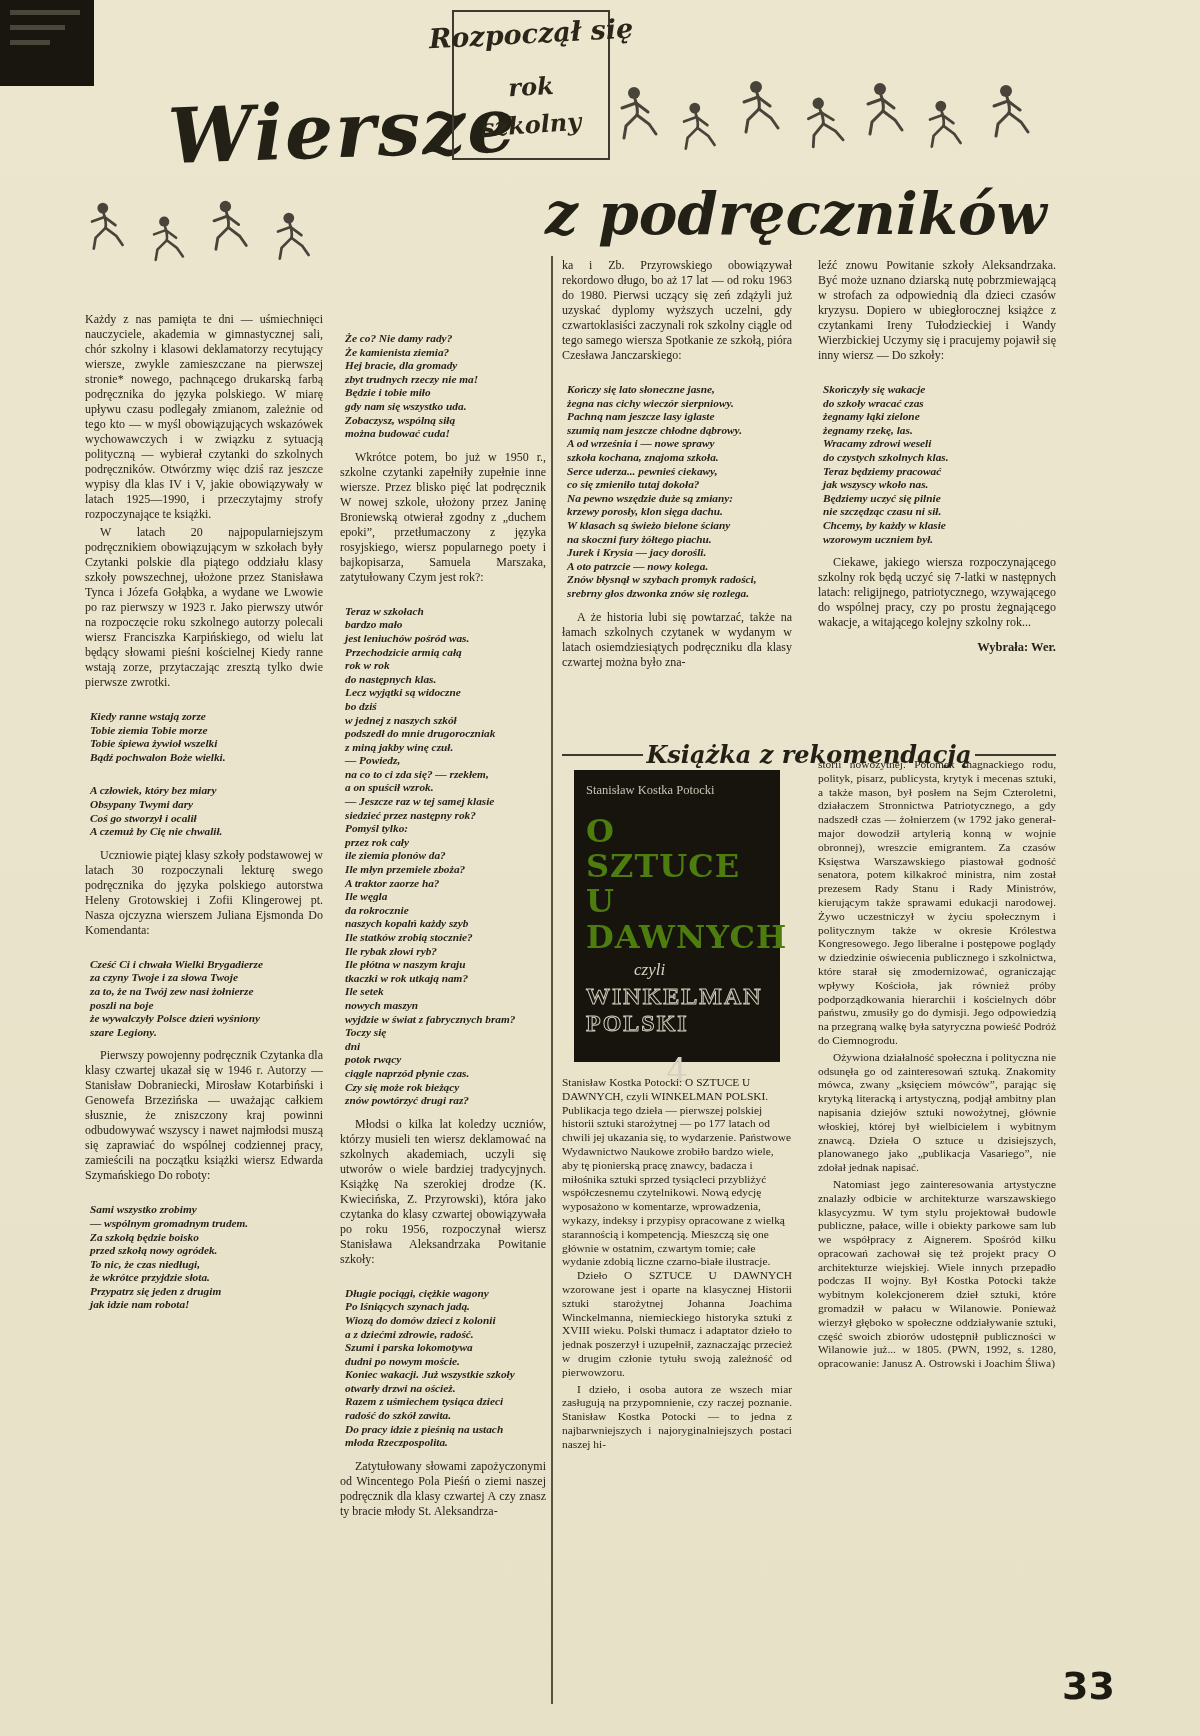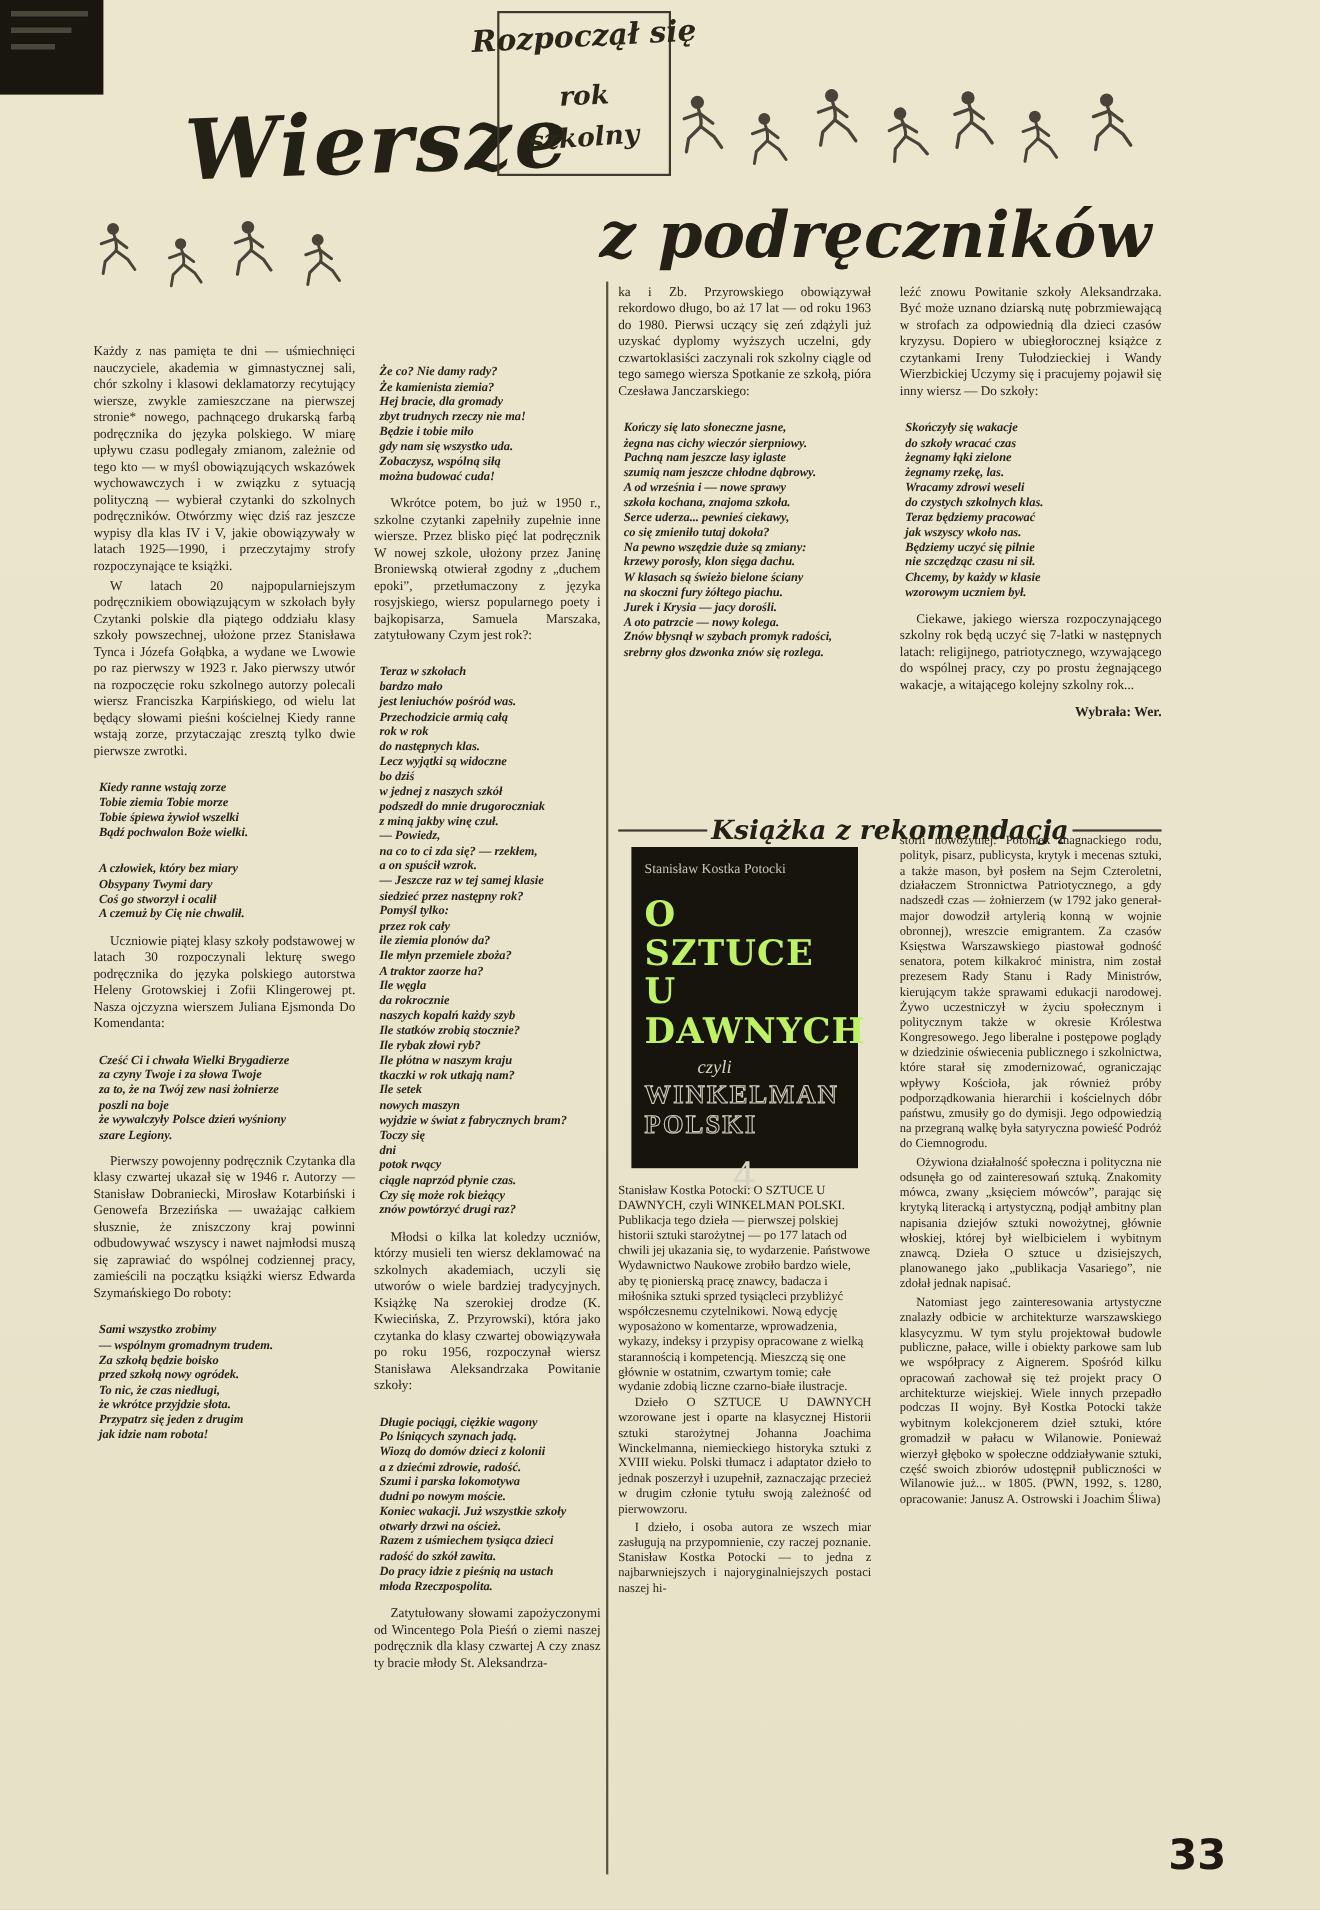--- a/index.html
+++ b/index.html
@@ -64,21 +64,21 @@
   .rec-heading { position:absolute; left:562px; top:740px; width:494px; display:flex; align-items:center; gap:3px; }
   .rec-heading .rule { flex:1; height:2px; background:#3e3a2d; }
   .rec-title { font-family:"DejaVu Serif", serif; font-style:italic; font-weight:bold; font-size:24px; white-space:nowrap; color:#232016; }
 
   .book-cover {
     position:absolute; left:574px; top:770px; width:206px; height:292px;
     background:var(--cover_bg,#17140e); color:var(--cover_ink,#ddd8c8); padding:13px 12px;
   }
   .cover-author { font-size:12.5px; color:#c9c4b4; margin-bottom:16px; }
   .cover-title1, .cover-title2 {
-    font-family:"DejaVu Serif", serif; font-size:32px; font-weight:bold; letter-spacing:1px; line-height:1.1; color:#bef264;
+    font-family:"DejaVu Serif", serif; font-size:32px; font-weight:bold; letter-spacing:1px; line-height:1.1; color:#4d7c0f;
   }
   .cover-czyli { font-style:italic; font-size:17px; margin:5px 0 3px 48px; color:#d6d1c1; }
   .cover-title3, .cover-title4 {
     font-size:24px; letter-spacing:2px; font-weight:bold; line-height:1.15;
     color:transparent; -webkit-text-stroke:1px #cfcaba;
   }
   .cover-vol { font-family:"DejaVu Serif", serif; font-size:34px; text-align:center; margin-top:12px; color:#d6d1c1; }
 
   #caption-col { left:562px; top:1076px; width:230px; height:640px; }
   #caption-col .blk { font-size:11.4px; line-height:13.8px; }
@@ -245,20 +245,21 @@
 Serce uderza... pewnieś ciekawy,
 co się zmieniło tutaj dokoła?
 Na pewno wszędzie duże są zmiany:
 krzewy porosły, klon sięga dachu.
 W klasach są świeżo bielone ściany
 na skoczni fury żółtego piachu.
 Jurek i Krysia — jacy dorośli.
 A oto patrzcie — nowy kolega.
 Znów błysnął w szybach promyk radości,
 srebrny głos dzwonka znów się rozlega.</div>
+      <div class="blk p">A że historia lubi się powtarzać, także na łamach szkolnych czytanek w wydanym w latach osiemdziesiątych podręczniku dla klasy czwartej można było zna-</div>
     </div>
   <div class="col" id="col4">
       <div class="blk p">leźć znowu Powitanie szkoły Aleksandrzaka. Być może uznano dziarską nutę pobrzmiewającą w strofach za odpowiednią dla dzieci czasów kryzysu. Dopiero w ubiegłorocznej książce z czytankami Ireny Tułodzieckiej i Wandy Wierzbickiej Uczymy się i pracujemy pojawił się inny wiersz — Do szkoły:</div>
       <div class="blk verse">Skończyły się wakacje
 do szkoły wracać czas
 żegnamy łąki zielone
 żegnamy rzekę, las.
 Wracamy zdrowi weseli
 do czystych szkolnych klas.
 Teraz będziemy pracować

